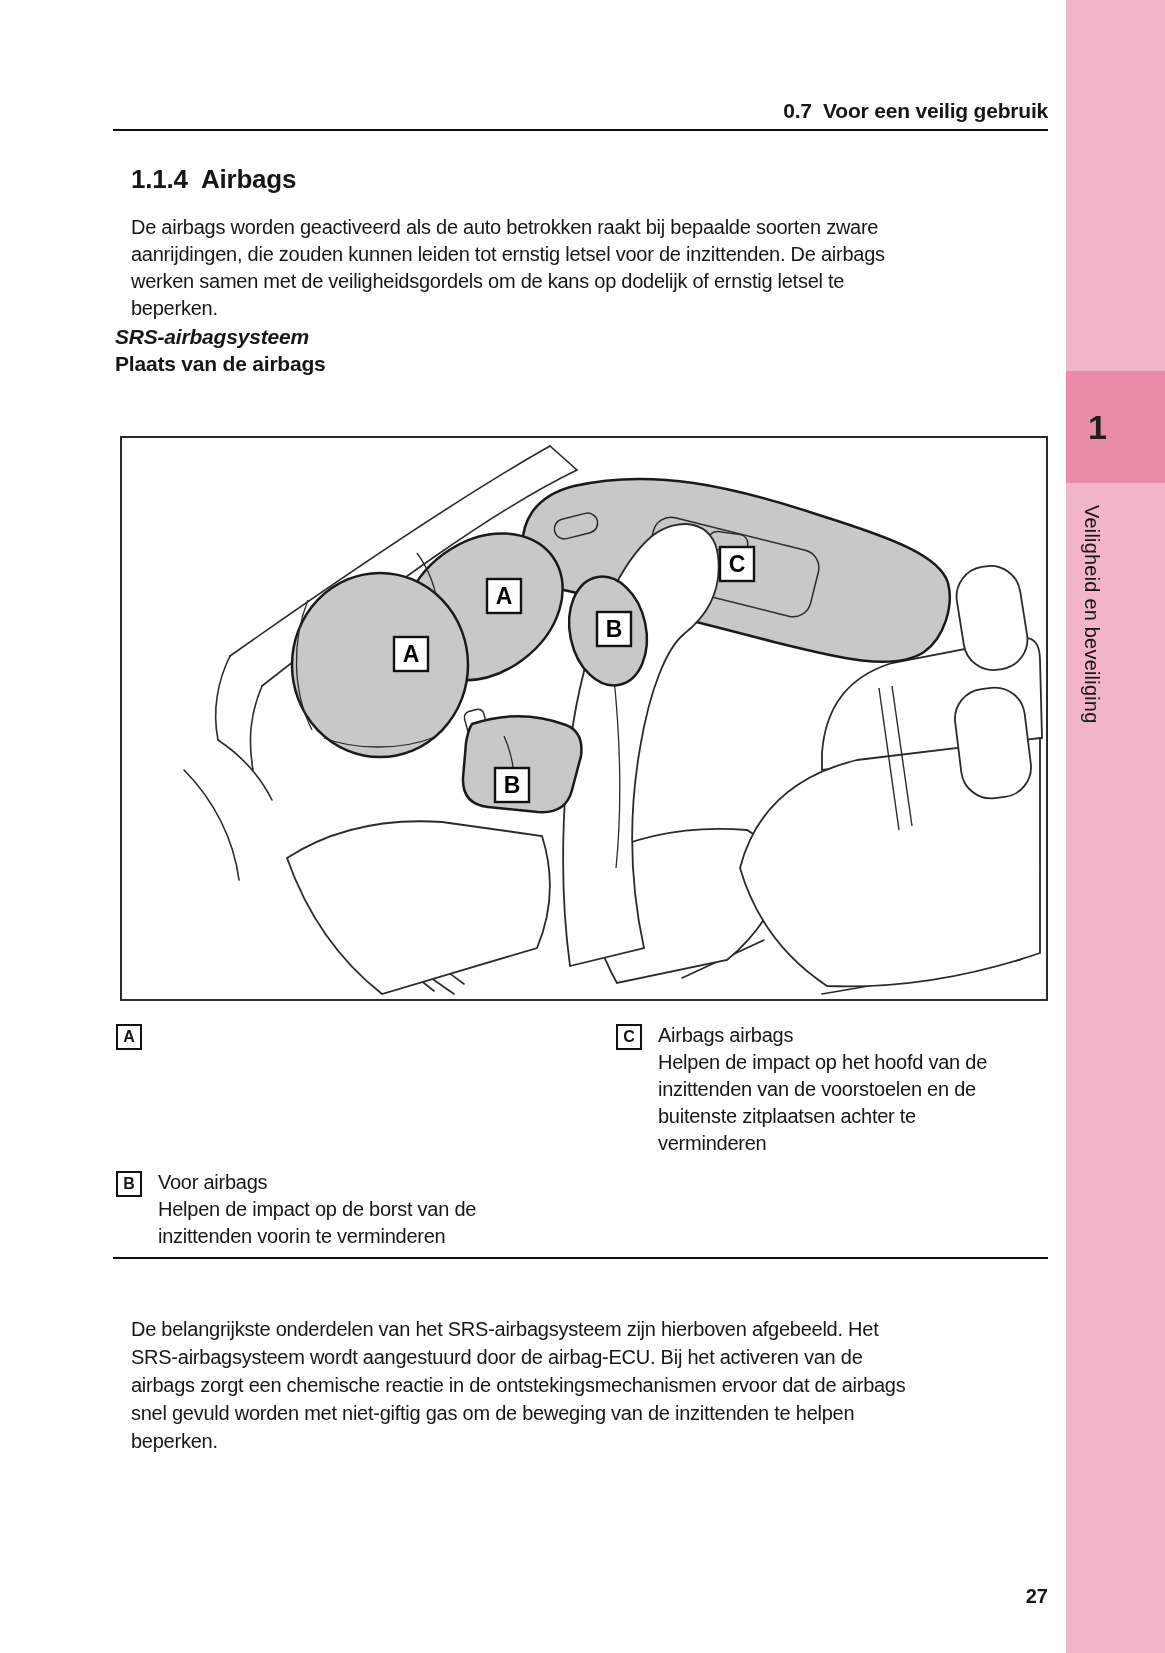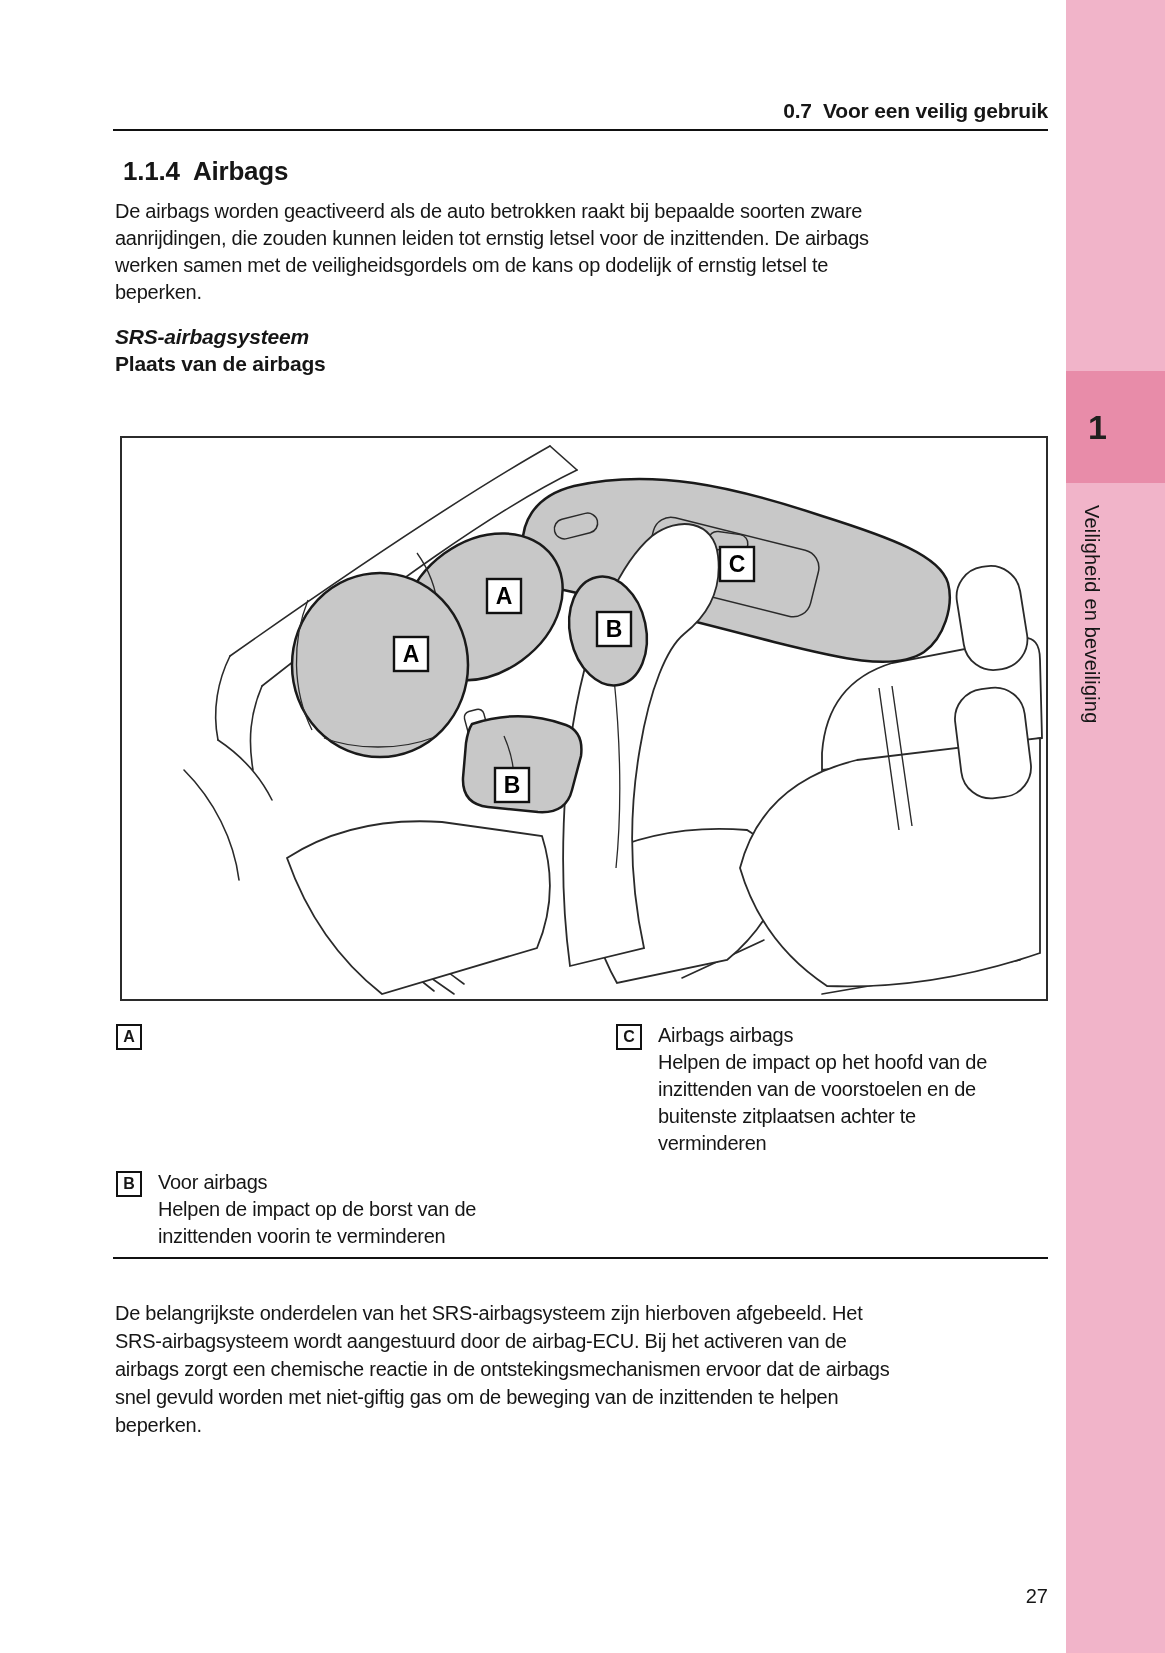--- a/index.html
+++ b/index.html
@@ -23,25 +23,25 @@
   
   .running-header{
     position:absolute;top:99px;right:117px;font-size:21px;font-weight:bold;
     white-space:pre;letter-spacing:-.2px;
   }
   .rule{position:absolute;left:113px;width:935px;background:#111;}
   .rule-top{top:129px;height:2px;}
   .rule-legend{top:1257px;height:2px;}
   
   .section-title{
-    position:absolute;left:115px;top:148px;margin:8px;font-size:26px;font-weight:bold;
+    position:absolute;left:115px;top:148px;margin:16px;font-size:26px;font-weight:bold;
     white-space:pre;letter-spacing:-.2px;
   }
   .body-text{
-    position:absolute;left:115px;width:940px;margin:0;font-size:20px;line-height:27px;
+    position:absolute;left:115px;width:940px;margin:16px;font-size:20px;line-height:27px;
     white-space:pre-line;letter-spacing:-.25px;
   }
   .intro{top:198px;}
   .closing{top:1299px;line-height:28px;}
   .subheading{position:absolute;left:115px;margin:0;font-size:21px;font-weight:bold;letter-spacing:-.2px;}
   .sub-srs{top:325px;font-style:italic;}
   .sub-plaats{top:352px;}
   
   .figure-frame{
     position:absolute;left:120px;top:436px;width:928px;height:565px;
@@ -52,21 +52,21 @@
   .legend-a{left:116px;top:1022px;}
   .legend-b{left:116px;top:1169px;}
   .legend-c{left:616px;top:1022px;}
   .label-box{
     flex:0 0 auto;width:26px;height:26px;border:2px solid #111;box-sizing:border-box;
     font-size:16px;font-weight:bold;text-align:center;line-height:22px;margin-top:2px;
     background:#fff;
   }
   .legend-text{font-size:20px;line-height:27px;white-space:pre-line;letter-spacing:-.25px;max-width:410px;}
   
-  .page-number{position:absolute;top:1585px;right:117px;font-size:20px;font-weight:normal;}
+  .page-number{position:absolute;top:1585px;right:117px;font-size:20px;font-weight:bold;}
 </style>
 </head>
 <body>
 
 <div class="page">
 
   <aside class="sidebar"></aside>
   <div class="chapter-box">
     <span>1</span>
   </div>

